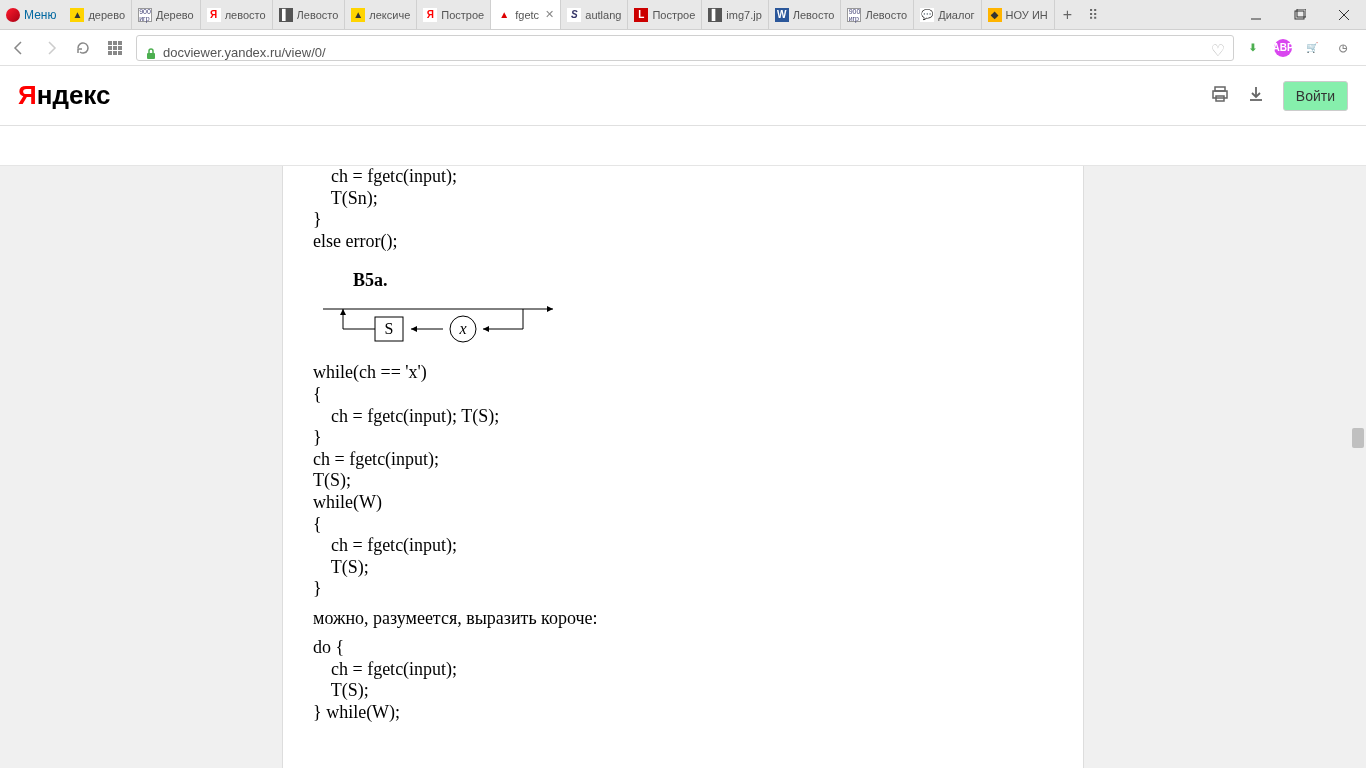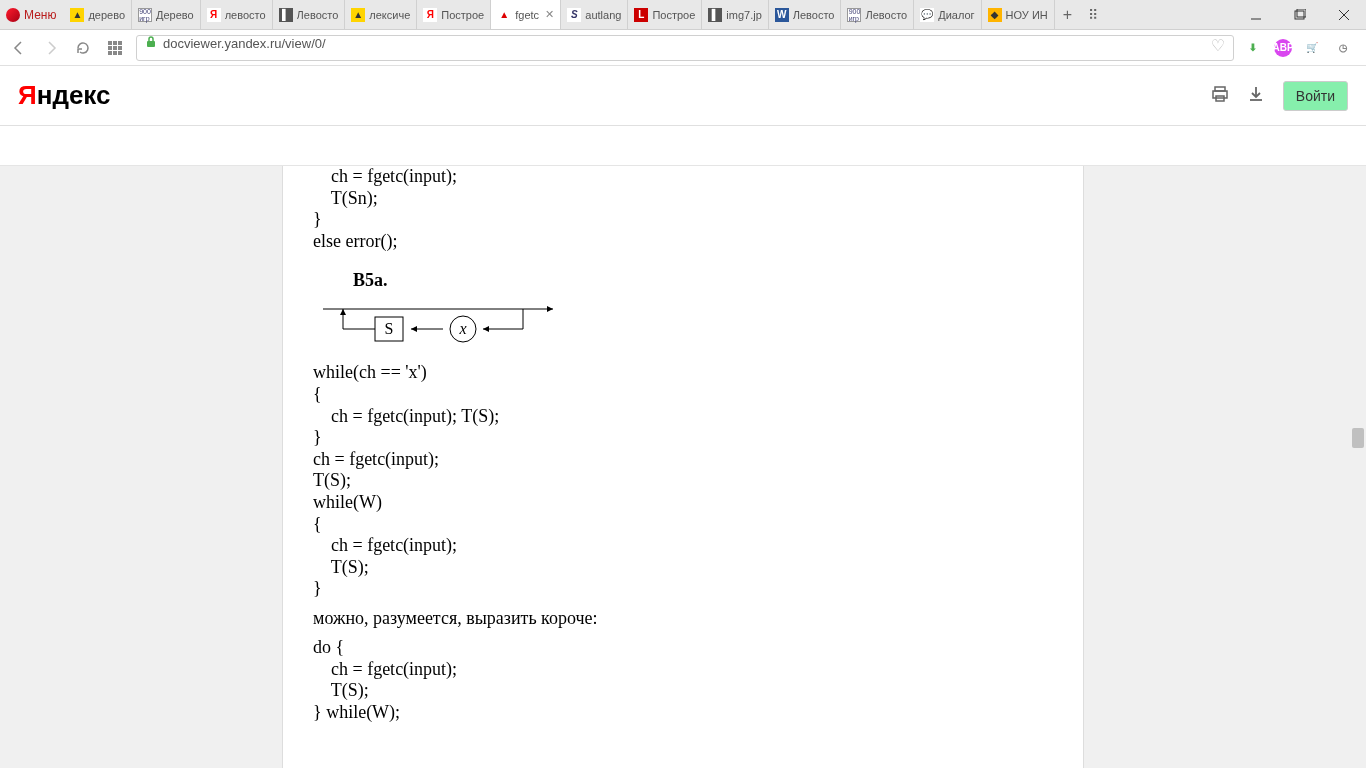--- a/index.html
+++ b/index.html
@@ -21,21 +21,21 @@
   background: #e8e8e8;
   border-bottom: 1px solid #d0d0d0;
   padding-left: 2px;
 }
 .opera-menu {
   display: flex;
   align-items: center;
   padding: 0 8px 0 4px;
   height: 100%;
   font-size: 12px;
-  color: #b91c1c;
+  color: #0369a1;
   gap: 4px;
 }
 .opera-icon {
   width: 14px; height: 14px;
   border-radius: 50%;
   background: linear-gradient(135deg, #ff1b2d 0%, #a70014 100%);
 }
 .tab {
   display: flex;
   align-items: center;
@@ -91,21 +91,21 @@
   width: 22px; height: 22px;
   display:flex; align-items:center; justify-content:center;
   color: #888;
 }
 .nav-btn svg { width:16px; height:16px; }
 .addr-field {
   flex: 1;
   height: 26px;
   border: 1px solid #d0d0d0;
   border-radius: 3px;
-  display:flex; align-items:flex-start;
+  display:flex; align-items:flex-end;
   padding: 0 8px;
   gap: 6px;
   font-size: 13px;
   color: #555;
 }
 .lock-icon { width:12px; height:12px; fill:#4caf50; }
 .addr-right { display:flex; align-items:center; gap:12px; padding-right:6px; }
 .heart-icon { color:#bbb; font-size:16px; }
 .ext-icon {
   width:18px; height:18px;

